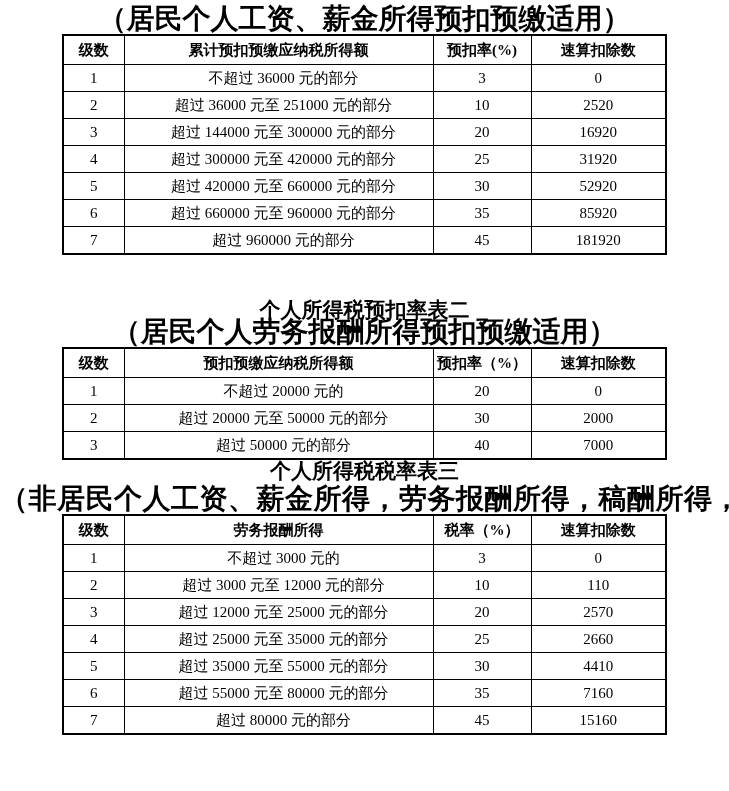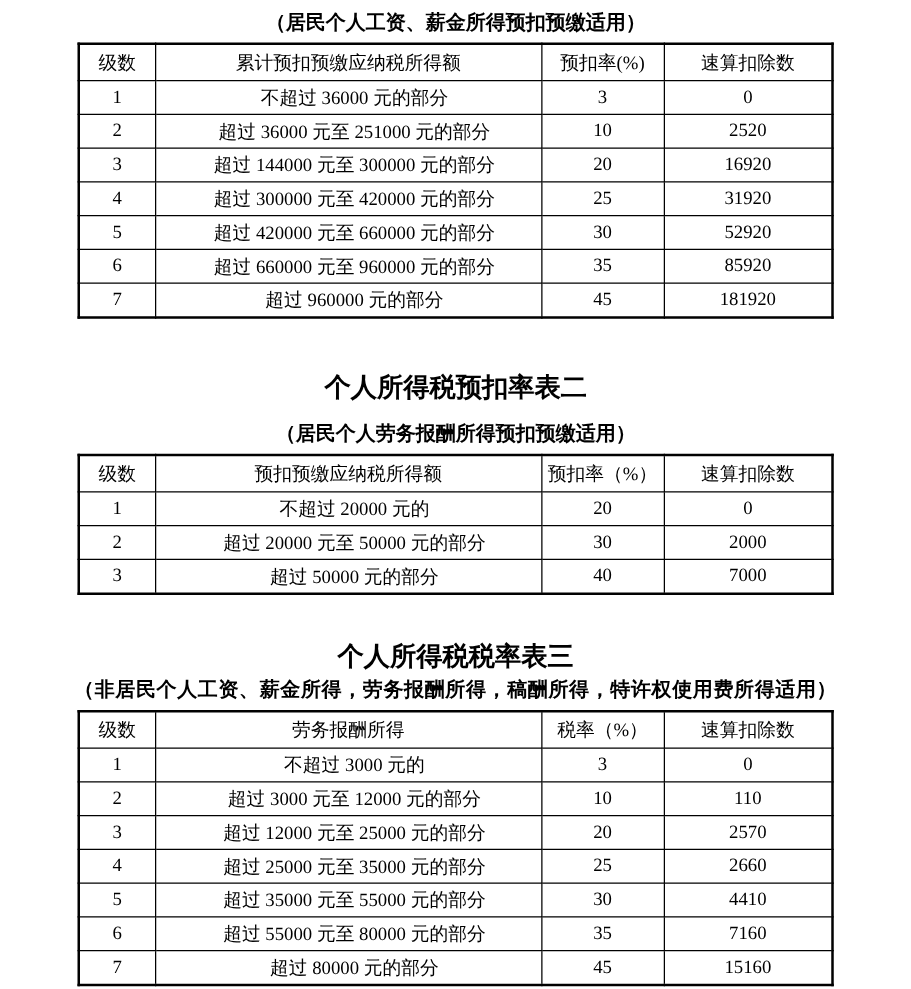--- a/index.html
+++ b/index.html
@@ -17,30 +17,30 @@
   }
   .doc-title {
     text-align: center;
     font-size: 21px;
     font-weight: bold;
     line-height: 22px;
     white-space: nowrap;
   }
   .doc-subtitle {
     text-align: center;
-    font-size: 16px;
+    font-size: 28px;
     font-weight: bold;
     line-height: 22px;
     white-space: nowrap;
   }
   #title-1 { margin-top: 6px; }
   #subtitle-1 { margin-top: 8px; }
   #title-2 { margin-top: 44px; }
-  #subtitle-2 { margin-top: 16px; }
-  #title-3 { margin-top: 38px; }
+  #subtitle-2 { margin-top: 0; }
+  #title-3 { }
   #subtitle-3 { margin-top: 6px; letter-spacing: 0.5px; }
   table.rate-table {
     border-collapse: collapse;
     table-layout: fixed;
     width: 603px;
     margin: 4px auto 0 62px;
     border: 2px solid #000;
   }
   col.c-level  { width: 61px; }
   col.c-income { width: 309px; }
@@ -50,21 +50,21 @@
     border: 1px solid #000;
     font-size: 15px;
     text-align: center;
     vertical-align: middle;
     padding: 0;
     overflow: hidden;
     white-space: nowrap;
   }
   .rate-table th {
     height: 28px;
-    font-weight: normal;
+    font-weight: bold;
   }
   .rate-table td {
     height: 26px;
     font-weight: normal;
   }
   .rate-table td:nth-child(2) {
     text-align: center;
     padding-left: 10px;
   }
 </style>

